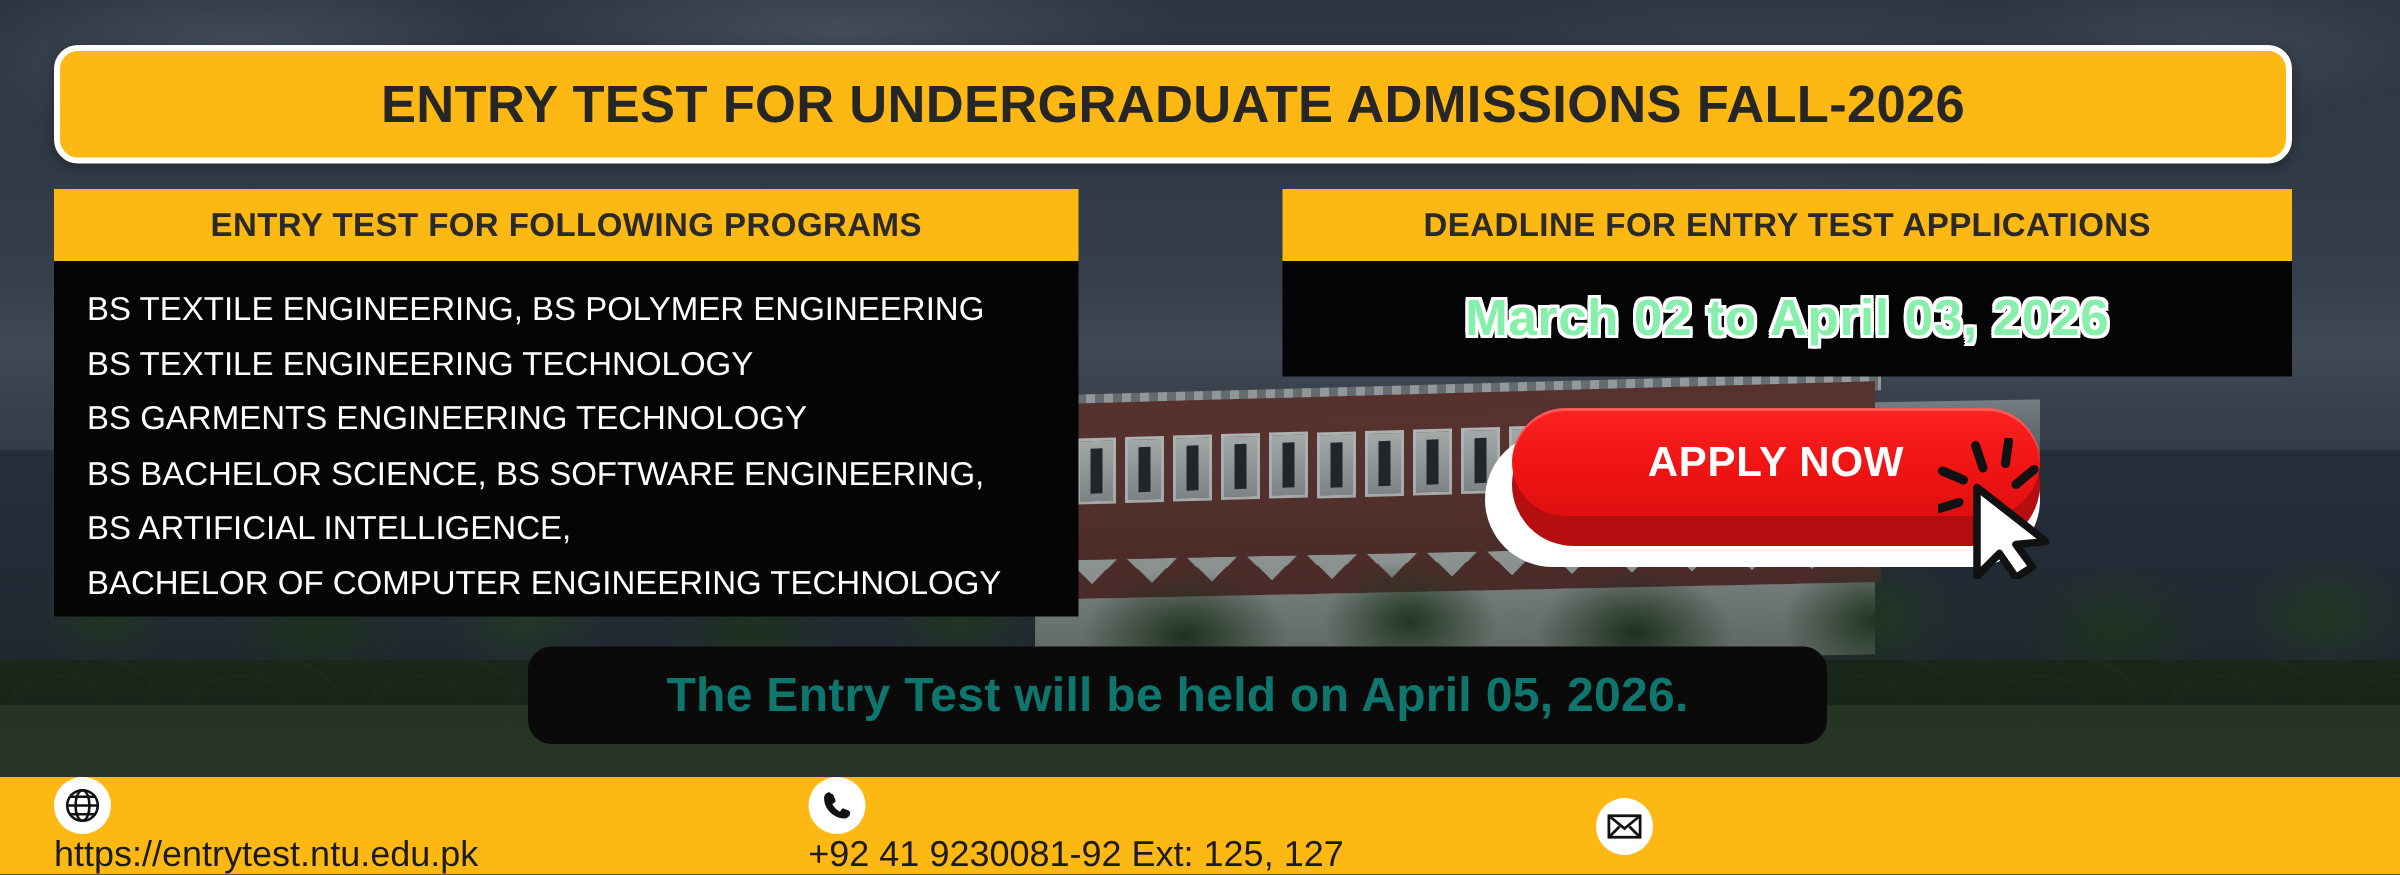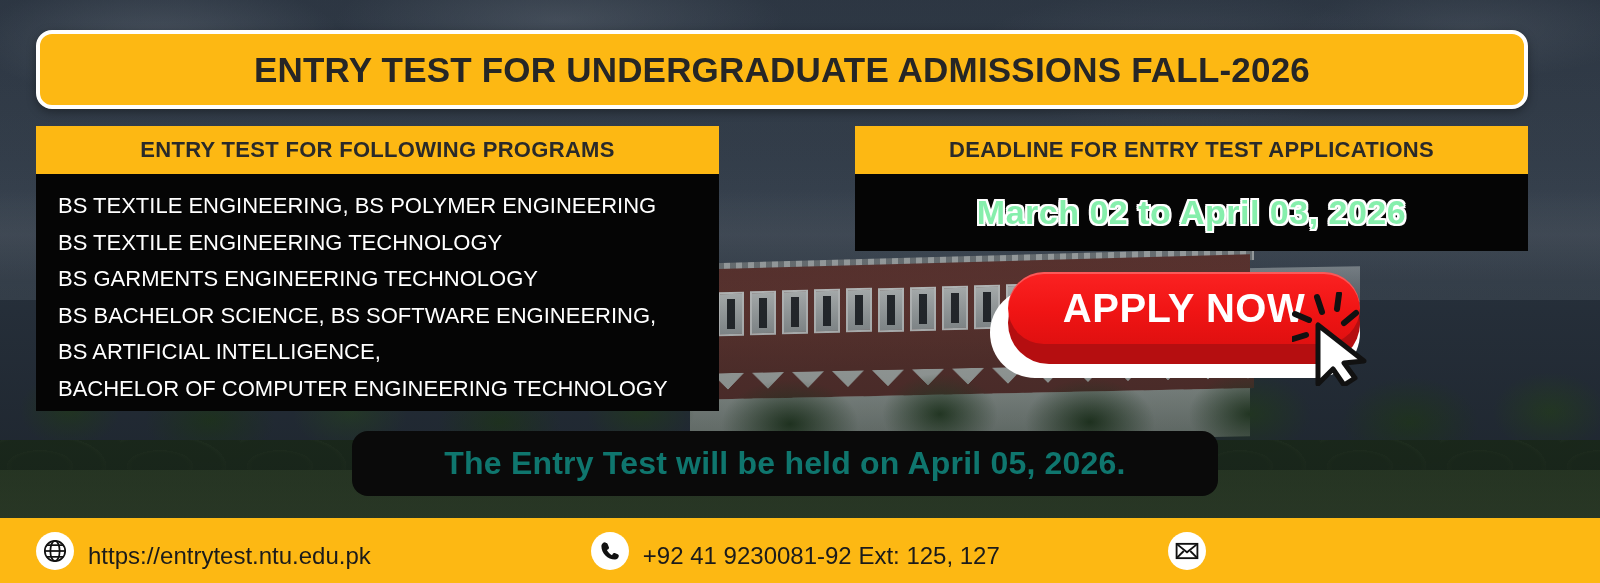--- a/index.html
+++ b/index.html
@@ -145,39 +145,39 @@
     position:absolute;left:18px;top:16px;width:352px;height:82px;
     background:#B50E10;border-radius:41px;
   }
   .apply-top{
     position:absolute;left:18px;top:6px;width:352px;height:72px;
     background:linear-gradient(180deg,#FB2222 0%, #F01414 55%, #E01010 100%);
     border-radius:36px;display:flex;align-items:center;justify-content:center;
     box-shadow:inset 0 2px 0 rgba(255,255,255,.25);
   }
   .apply-top span{
-    font-size:40px;font-weight:bold;color:#ffffff;letter-spacing:.5px;white-space:nowrap;
+    font-size:28px;font-weight:bold;color:#ffffff;letter-spacing:.5px;white-space:nowrap;
   }
   #cursor{position:absolute;left:302px;top:26px;width:96px;height:94px;pointer-events:none;}
 
   
   #testdate-bar{
     position:absolute;left:352px;top:431px;width:866px;height:65px;
     background:#0a0a0a;border-radius:16px;display:flex;align-items:center;justify-content:center;
   }
   #testdate-bar span{
     font-size:32px;font-weight:bold;color:#0f766e;white-space:nowrap;letter-spacing:.2px;
   }
 
   
   #footer{
     position:absolute;left:0;bottom:0;width:1600px;height:65px;
     background:#FDB813;display:flex;align-items:center;
   }
-  .contact{display:flex;align-items:flex-end;white-space:nowrap;}
+  .contact{display:flex;align-items:flex-start;white-space:nowrap;flex-direction:column;}
   .contact .ic{
     width:38px;height:38px;border-radius:50%;background:#ffffff;
     display:flex;align-items:center;justify-content:center;flex:none;margin-right:14px;
   }
   .contact .tx{font-size:24px;color:#1b1b1b;}
   #contact-web{margin-left:36px;}
   #contact-phone{margin-left:220px;}
   #contact-email{margin-left:168px;}
 </style>
 </head>

